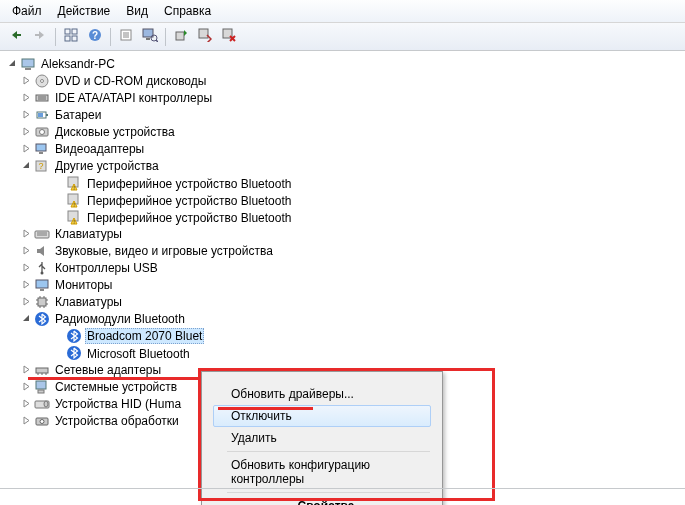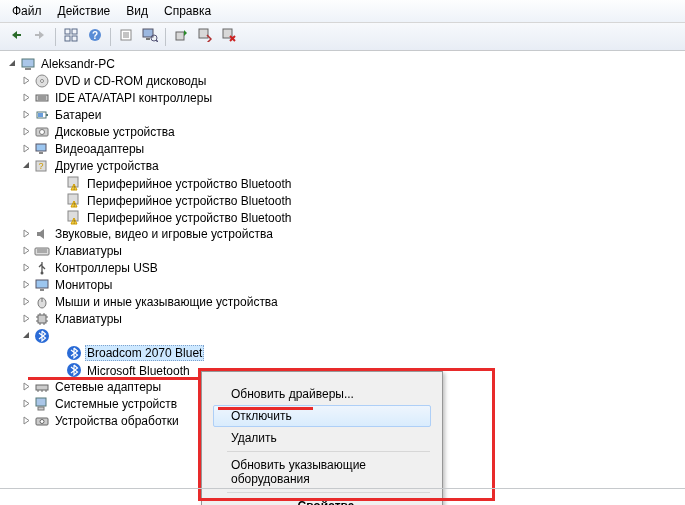--- a/index.html
+++ b/index.html
@@ -346,42 +346,42 @@
   </div>
 
   <div class="node indent-1">
     <span class="expander">
         <svg width="9" height="9" viewBox="0 0 9 9">
           <path d="M2 1 L7 4.5 L2 8 Z" fill="none" stroke="#888"></path>
         </svg>
       </span>
     <span class="icon">
         <svg width="16" height="16" viewBox="0 0 16 16">
-          <path d="M3 6 H6 L10 3 V13 L6 10 H3 Z" fill="#888"></path>
-        </svg>
-      </span>
-    <span class="label">Звуковые, видео и игровые устройства</span>
-  </div>
-
-  <div class="node indent-1">
-    <span class="expander">
-        <svg width="9" height="9" viewBox="0 0 9 9">
-          <path d="M2 1 L7 4.5 L2 8 Z" fill="none" stroke="#888"></path>
-        </svg>
-      </span>
-    <span class="icon">
-        <svg width="16" height="16" viewBox="0 0 16 16">
           <rect x="1" y="5" width="14" height="7" rx="1" fill="#ddd" stroke="#777"></rect>
           <line x1="3" y1="7" x2="13" y2="7" stroke="#777"></line>
           <line x1="3" y1="9" x2="13" y2="9" stroke="#777"></line>
         </svg>
       </span>
     <span class="label">Клавиатуры</span>
   </div>
 
+  <div class="node indent-1">
+    <span class="expander">
+        <svg width="9" height="9" viewBox="0 0 9 9">
+          <path d="M2 1 L7 4.5 L2 8 Z" fill="none" stroke="#888"></path>
+        </svg>
+      </span>
+    <span class="icon">
+        <svg width="16" height="16" viewBox="0 0 16 16">
+          <path d="M3 6 H6 L10 3 V13 L6 10 H3 Z" fill="#888"></path>
+        </svg>
+      </span>
+    <span class="label">Звуковые, видео и игровые устройства</span>
+  </div>
+
 
   <div class="node indent-1">
     <span class="expander">
         <svg width="9" height="9" viewBox="0 0 9 9">
           <path d="M2 1 L7 4.5 L2 8 Z" fill="none" stroke="#888"></path>
         </svg>
       </span>
     <span class="icon">
         <svg width="16" height="16" viewBox="0 0 16 16">
           <path d="M8 2 V12 M8 4 L5 7 M8 6 L11 9" fill="none" stroke="#555" stroke-width="1.3"></path>
@@ -399,34 +399,20 @@
       </span>
     <span class="icon">
         <svg width="16" height="16" viewBox="0 0 16 16">
           <rect x="2" y="3" width="12" height="8" fill="#9cc6f0" stroke="#556"></rect>
           <rect x="6" y="12" width="4" height="2" fill="#888"></rect>
         </svg>
       </span>
     <span class="label">Мониторы</span>
   </div>
 
-  <div class="node indent-1">
-    <span class="expander">
-        <svg width="9" height="9" viewBox="0 0 9 9">
-          <path d="M2 1 L7 4.5 L2 8 Z" fill="none" stroke="#888"></path>
-        </svg>
-      </span>
-    <span class="icon">
-        <svg width="16" height="16" viewBox="0 0 16 16">
-          <ellipse cx="8" cy="9" rx="4" ry="5" fill="#ddd" stroke="#777"></ellipse>
-          <line x1="8" y1="4" x2="8" y2="8" stroke="#777"></line>
-        </svg>
-      </span>
-    <span class="label">Мыши и иные указывающие устройства</span>
-  </div>
 
   <div class="node indent-1">
     <span class="expander">
         <svg width="9" height="9" viewBox="0 0 9 9">
           <path d="M2 1 L7 4.5 L2 8 Z" fill="none" stroke="#888"></path>
         </svg>
       </span>
     <span class="icon">
         <svg width="16" height="16" viewBox="0 0 16 16">
           <rect x="4" y="4" width="8" height="8" fill="#ccc" stroke="#666"></rect>
@@ -448,20 +434,21 @@
         <svg width="9" height="9" viewBox="0 0 9 9">
           <path d="M1 7 L7 1 L7 7 Z" fill="#595959"></path>
         </svg>
       </span>
     <span class="icon">
         <svg width="16" height="16" viewBox="0 0 16 16">
           <circle cx="8" cy="8" r="7" fill="#2a6bd6"></circle>
           <path d="M8 3 V13 L11.5 10 L5 5 M8 3 L11.5 6 L5 11" fill="none" stroke="#fff" stroke-width="1.2"></path>
         </svg>
       </span>
+    <span class="label">Радиомодули Bluetooth</span>
   </div>
   <div class="node indent-3" style="position:relative">
     <span class="expander"></span>
     <span class="icon">
         <svg width="16" height="16" viewBox="0 0 16 16">
           <circle cx="8" cy="8" r="7" fill="#2a6bd6"></circle>
           <path d="M8 3 V13 L11.5 10 L5 5 M8 3 L11.5 6 L5 11" fill="none" stroke="#fff" stroke-width="1.2"></path>
         </svg>
       </span>
     <span class="label selected">Broadcom 2070 Bluet</span>
@@ -502,20 +489,34 @@
       </span>
     <span class="icon">
         <svg width="16" height="16" viewBox="0 0 16 16">
           <rect x="2" y="2" width="10" height="8" fill="#aac6e8" stroke="#577"></rect>
           <rect x="4" y="11" width="6" height="3" fill="#ccc" stroke="#777"></rect>
         </svg>
       </span>
     <span class="label">Системные устройств</span>
   </div>
 
+  <div class="node indent-1">
+    <span class="expander">
+        <svg width="9" height="9" viewBox="0 0 9 9">
+          <path d="M2 1 L7 4.5 L2 8 Z" fill="none" stroke="#888"></path>
+        </svg>
+      </span>
+    <span class="icon">
+        <svg width="16" height="16" viewBox="0 0 16 16">
+          <rect x="1" y="5" width="14" height="7" rx="1" fill="#ddd" stroke="#777"></rect>
+          <ellipse cx="12" cy="8" rx="2" ry="3" fill="#ccc" stroke="#777"></ellipse>
+        </svg>
+      </span>
+    <span class="label">Устройства HID (Huma</span>
+  </div>
 
   <div class="node indent-1">
     <span class="expander">
         <svg width="9" height="9" viewBox="0 0 9 9">
           <path d="M2 1 L7 4.5 L2 8 Z" fill="none" stroke="#888"></path>
         </svg>
       </span>
     <span class="icon">
         <svg width="16" height="16" viewBox="0 0 16 16">
           <rect x="2" y="5" width="12" height="7" rx="1" fill="#ccc" stroke="#666"></rect>
@@ -524,21 +525,21 @@
       </span>
     <span class="label">Устройства обработки</span>
   </div>
 </div>
 
 <div class="context-menu">
   <div class="cm-item">Обновить драйверы...</div>
   <div class="cm-item hover-item">Отключить</div>
   <div class="cm-item">Удалить</div>
   <div class="cm-sep"></div>
-  <div class="cm-item">Обновить указывающие оборудования</div>
+  <div class="cm-item">Обновить конфигурацию контроллеры</div>
   <div class="cm-sep"></div>
   <div class="cm-item bold">Свойства</div>
 </div>
 
 <div class="underline-red" style="left:28px; top:377px; width:172px;"></div>
 <div class="underline-red" style="left:218px; top:407px; width:95px;"></div>
 
 <div class="red-box" style="left:198px; top:368px; width:297px; height:133px;"></div>
 
 <div class="bottom-border"></div>

